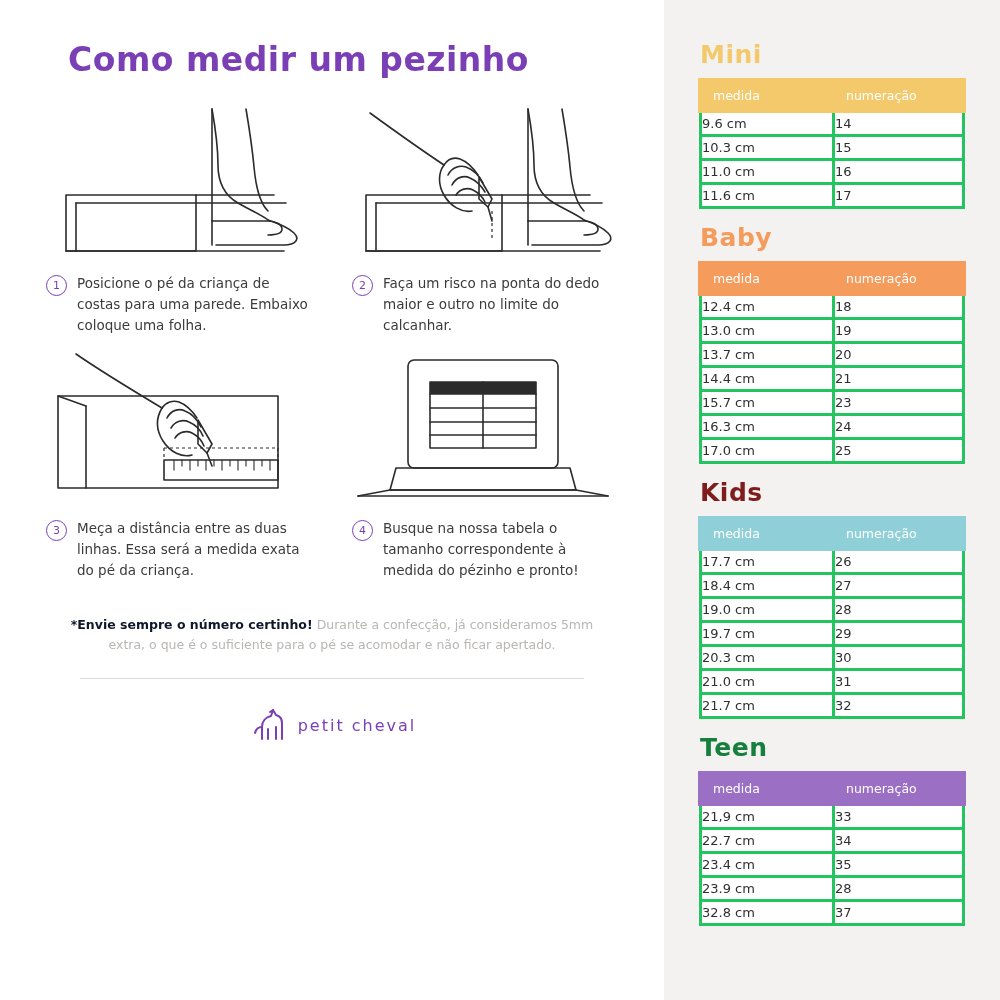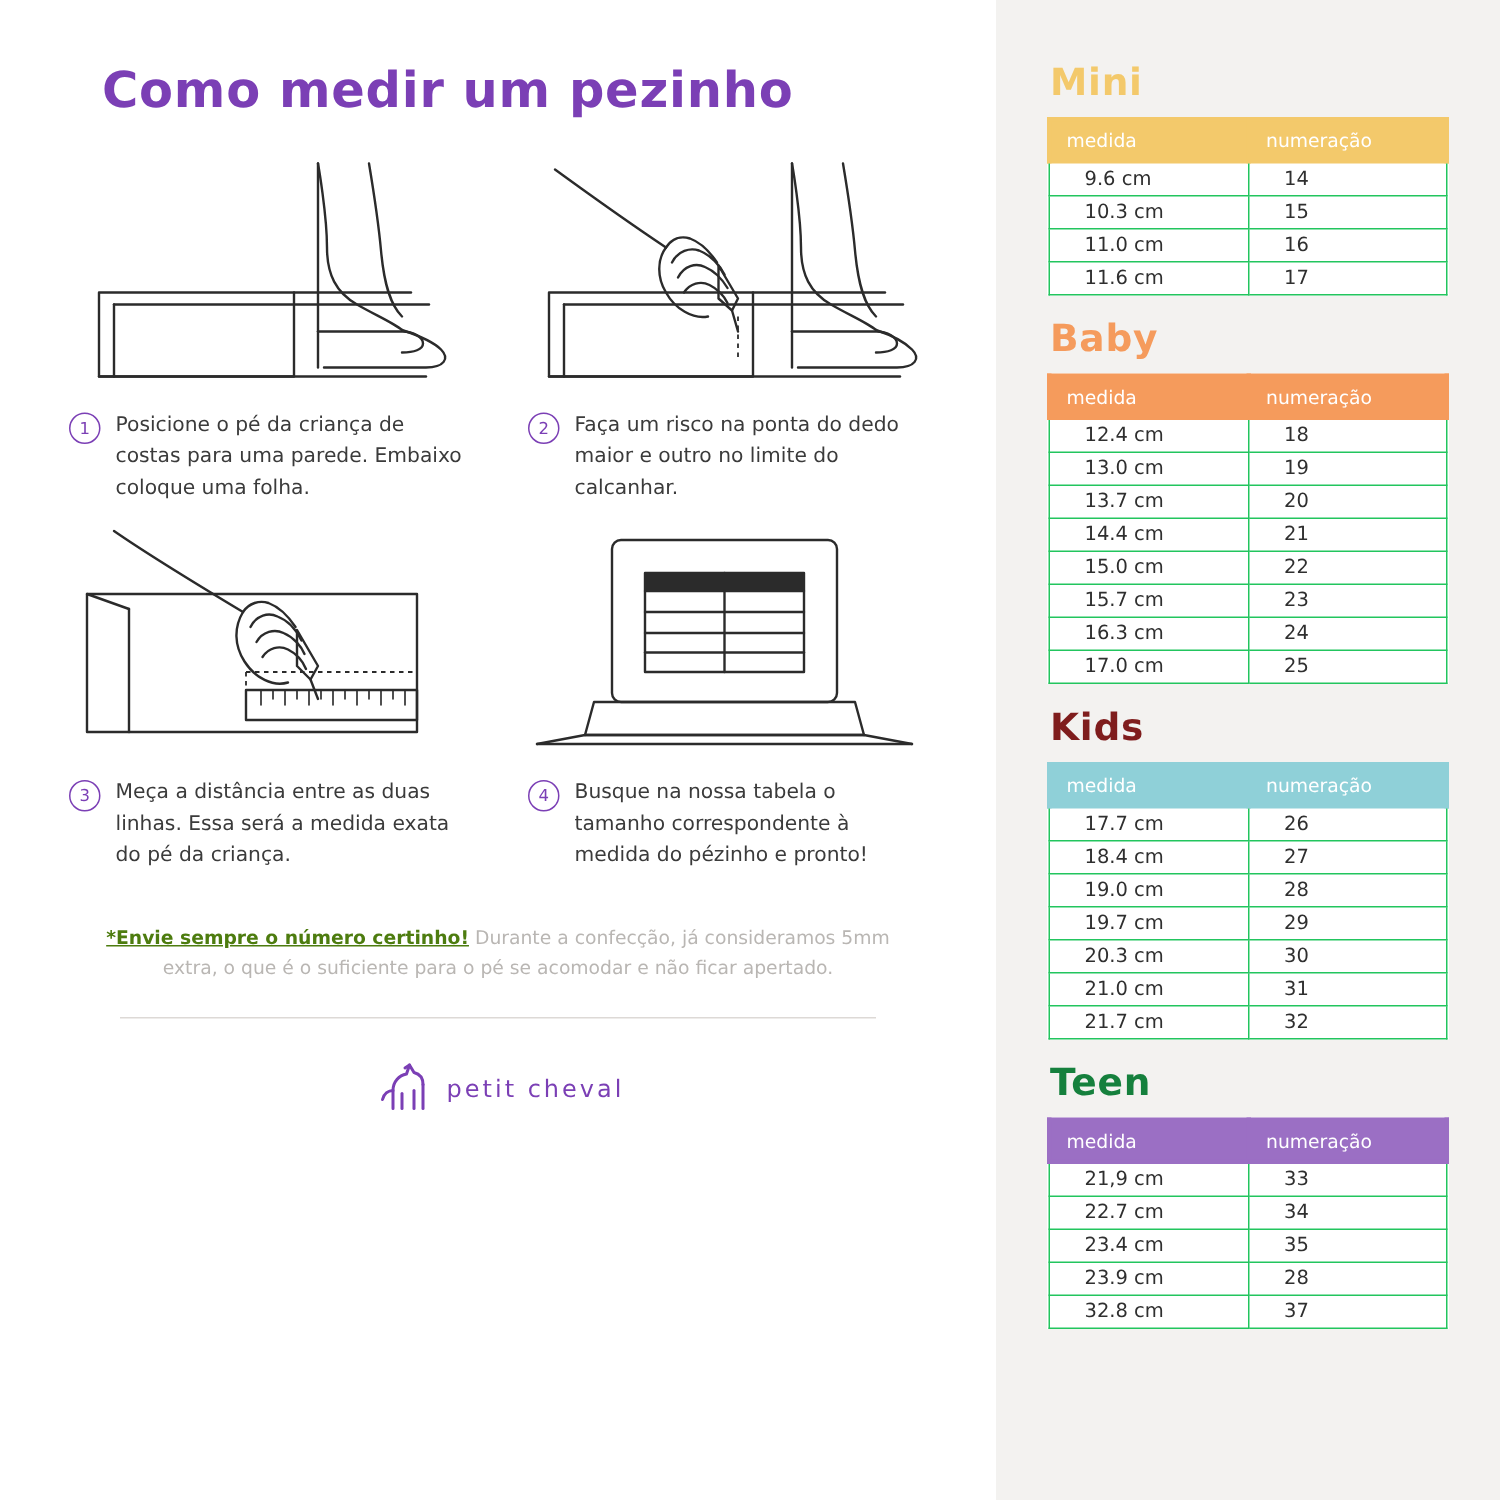--- a/index.html
+++ b/index.html
@@ -39,21 +39,21 @@
   .step-text {
     font-size: 13.5px; line-height: 1.55; color: #3b3b3b;
     font-family: "DejaVu Sans", sans-serif;
   }
 
   .note {
     margin: 34px 10px 0 10px;
     font-size: 12.5px; line-height: 1.65; color: #b9b6b3;
     text-align: center;
   }
-  .note b { color: #4d7c0f; text-decoration: underline; }
+  .note b { color: #0f172a; }
 
   .divider {
     margin: 22px 34px 0 34px; height: 1px; background: #ddd9d6;
   }
   .brand {
     margin-top: 26px; display: flex; align-items: center; justify-content: center; gap: 10px;
   }
   .brand-name {
     font-size: 16px; color: #7b3fb5; letter-spacing: 2px;
     font-family: "DejaVu Sans", sans-serif;
@@ -68,25 +68,25 @@
   .grp-title {
     font-size: 25px; font-weight: bold; letter-spacing: 0.5px;
     margin: 0 0 9px 2px;
   }
   table.sz {
     width: 268px; border-collapse: collapse; background: #ffffff;
     font-family: "DejaVu Sans", sans-serif;
   }
   table.sz th {
     color: #ffffff; font-size: 12.5px; font-weight: normal;
-    text-align: left; padding: 5px 10px; border: 3px solid #14532d;
+    text-align: left; padding: 5px 10px; border: 5px solid #14532d;
   }
   table.sz td {
-    font-size: 13px; color: #2f2f2f; padding: 3px 23px;
-    border: 1px solid #22c55e; background: #fff;
+    font-size: 13px; color: #2f2f2f; padding: 3px 0;
+    border: 3px solid #22c55e; background: #fff;
   }
   table.sz th:first-child, table.sz td:first-child { width: 133px; }
 </style>
 </head>
 <body>
 
 <div class="page">
 
   <div class="left">
 
@@ -322,24 +322,20 @@
             </tr>
           <tr>
               <td>13.7 cm</td>
               <td>20</td>
             </tr>
           <tr>
               <td>14.4 cm</td>
               <td>21</td>
             </tr>
           <tr>
-              <td>15.0 cm</td>
-              <td>22</td>
-            </tr>
-          <tr>
               <td>15.7 cm</td>
               <td>23</td>
             </tr>
           <tr>
               <td>16.3 cm</td>
               <td>24</td>
             </tr>
           <tr>
               <td>17.0 cm</td>
               <td>25</td>

